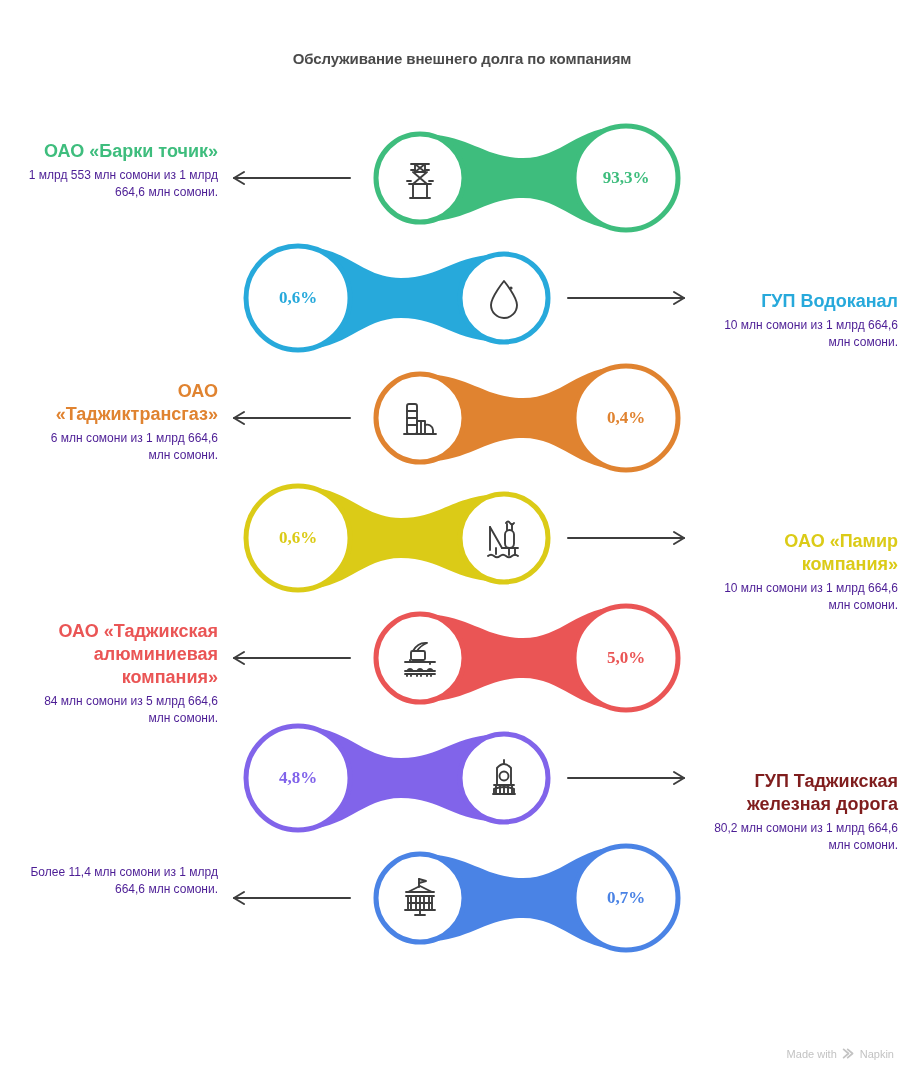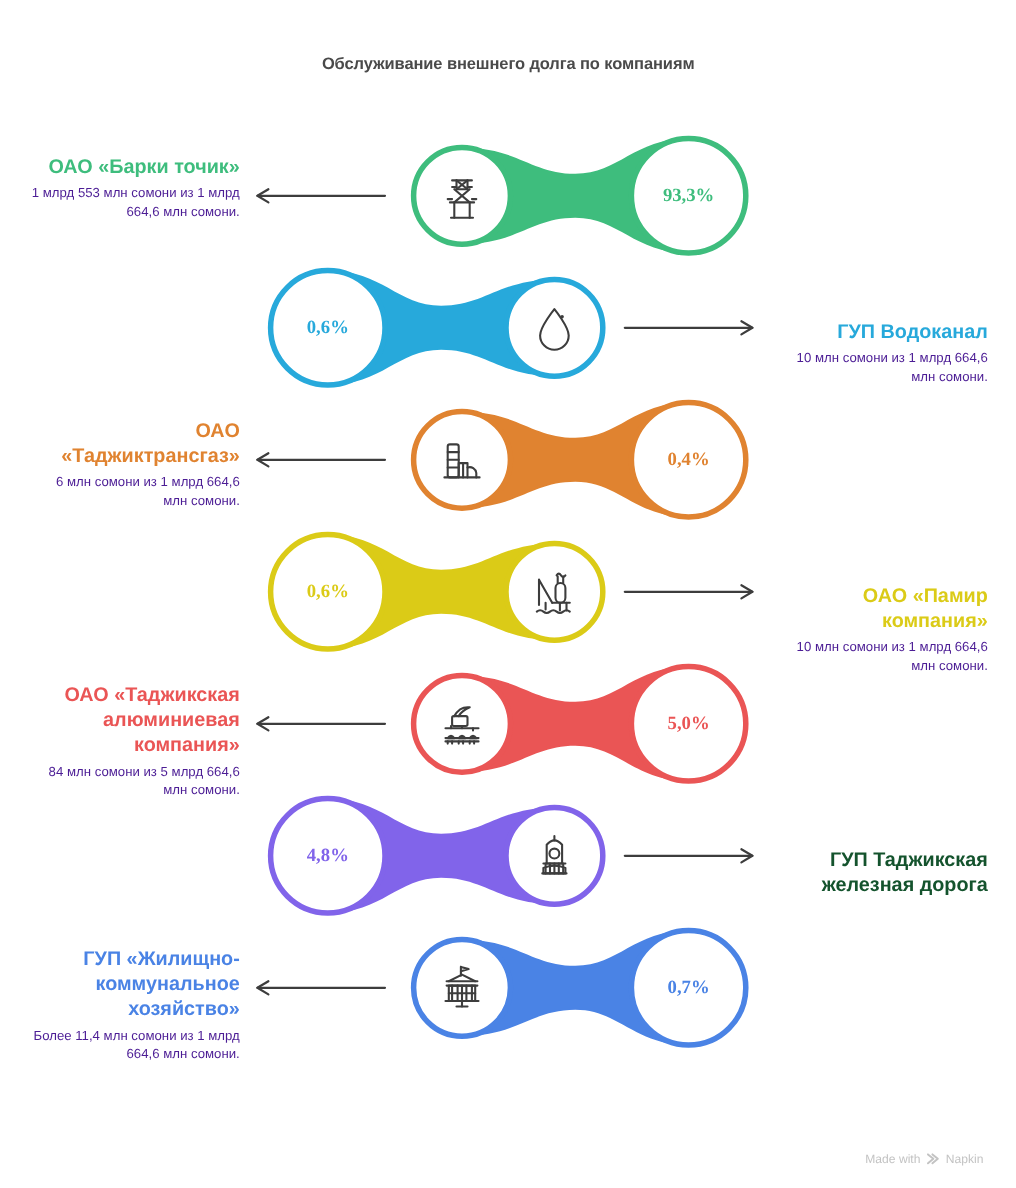--- a/index.html
+++ b/index.html
@@ -337,21 +337,22 @@
         </div>
       <div class="bell-text at-left" style="color:#8164EA">4,8%</div>
     </div>
     <div class="arrow">
       <svg viewBox="0 0 120 16" fill="none" aria-hidden="true">
             <line x1="2" y1="8" x2="118" y2="8" stroke="#3d3d3d" stroke-width="2" stroke-linecap="round"></line>
             <path d="M118 8 L108 2 M118 8 L108 14" stroke="#3d3d3d" stroke-width="2" fill="none" stroke-linecap="round"></path>
           </svg>
     </div>
     <div class="label-block side-right">
-      <div class="company-name" style="color:#14532d">ГУП Таджикская железная дорога</div>
+      <div class="company-name" style="color:#7f1d1d">ГУП Таджикская железная дорога</div>
+      <div class="company-detail">80,2 млн сомони из 1 млрд 664,6 млн сомони.</div>
     </div>
   </div>
     <div class="row left-label">
     <div class="dumbbell">
 
     <svg viewBox="0 0 326 120" fill="none" aria-hidden="true">
       <path d="M 60 16 C 110 16, 123 40, 163 40 C 203 40, 216 8, 266 8 L 266 112 C 216 112, 203 80, 163 80 C 123 80, 110 104, 60 104 Z" fill="#4A83E5"></path>
       <circle cx="60" cy="60" r="44" fill="#ffffff" stroke="#4A83E5" stroke-width="5"></circle>
       <circle cx="266" cy="60" r="52" fill="#ffffff" stroke="#4A83E5" stroke-width="5"></circle>
     </svg>
@@ -372,21 +373,20 @@
         </div>
       <div class="bell-text at-right" style="color:#4A83E5">0,7%</div>
     </div>
     <div class="arrow">
       <svg viewBox="0 0 120 16" fill="none" aria-hidden="true">
             <line x1="2" y1="8" x2="118" y2="8" stroke="#3d3d3d" stroke-width="2" stroke-linecap="round"></line>
             <path d="M2 8 L12 2 M2 8 L12 14" stroke="#3d3d3d" stroke-width="2" fill="none" stroke-linecap="round"></path>
           </svg>
     </div>
     <div class="label-block side-left">
-      <div class="company-name" style="color:#4A83E5">ГУП «Жилищно-коммунальное хозяйство»</div>
       <div class="company-detail">Более 11,4 млн сомони из 1 млрд 664,6 млн сомони.</div>
     </div>
   </div>
   </div>
 
 <div class="watermark">
   <span>Made with</span>
   <span>
     <svg viewBox="0 0 16 16" fill="none" aria-hidden="true">
       <path d="M2 3 L8 8 L2 13" stroke="#c3c3c3" stroke-width="2.2" stroke-linecap="round" stroke-linejoin="round"></path>

